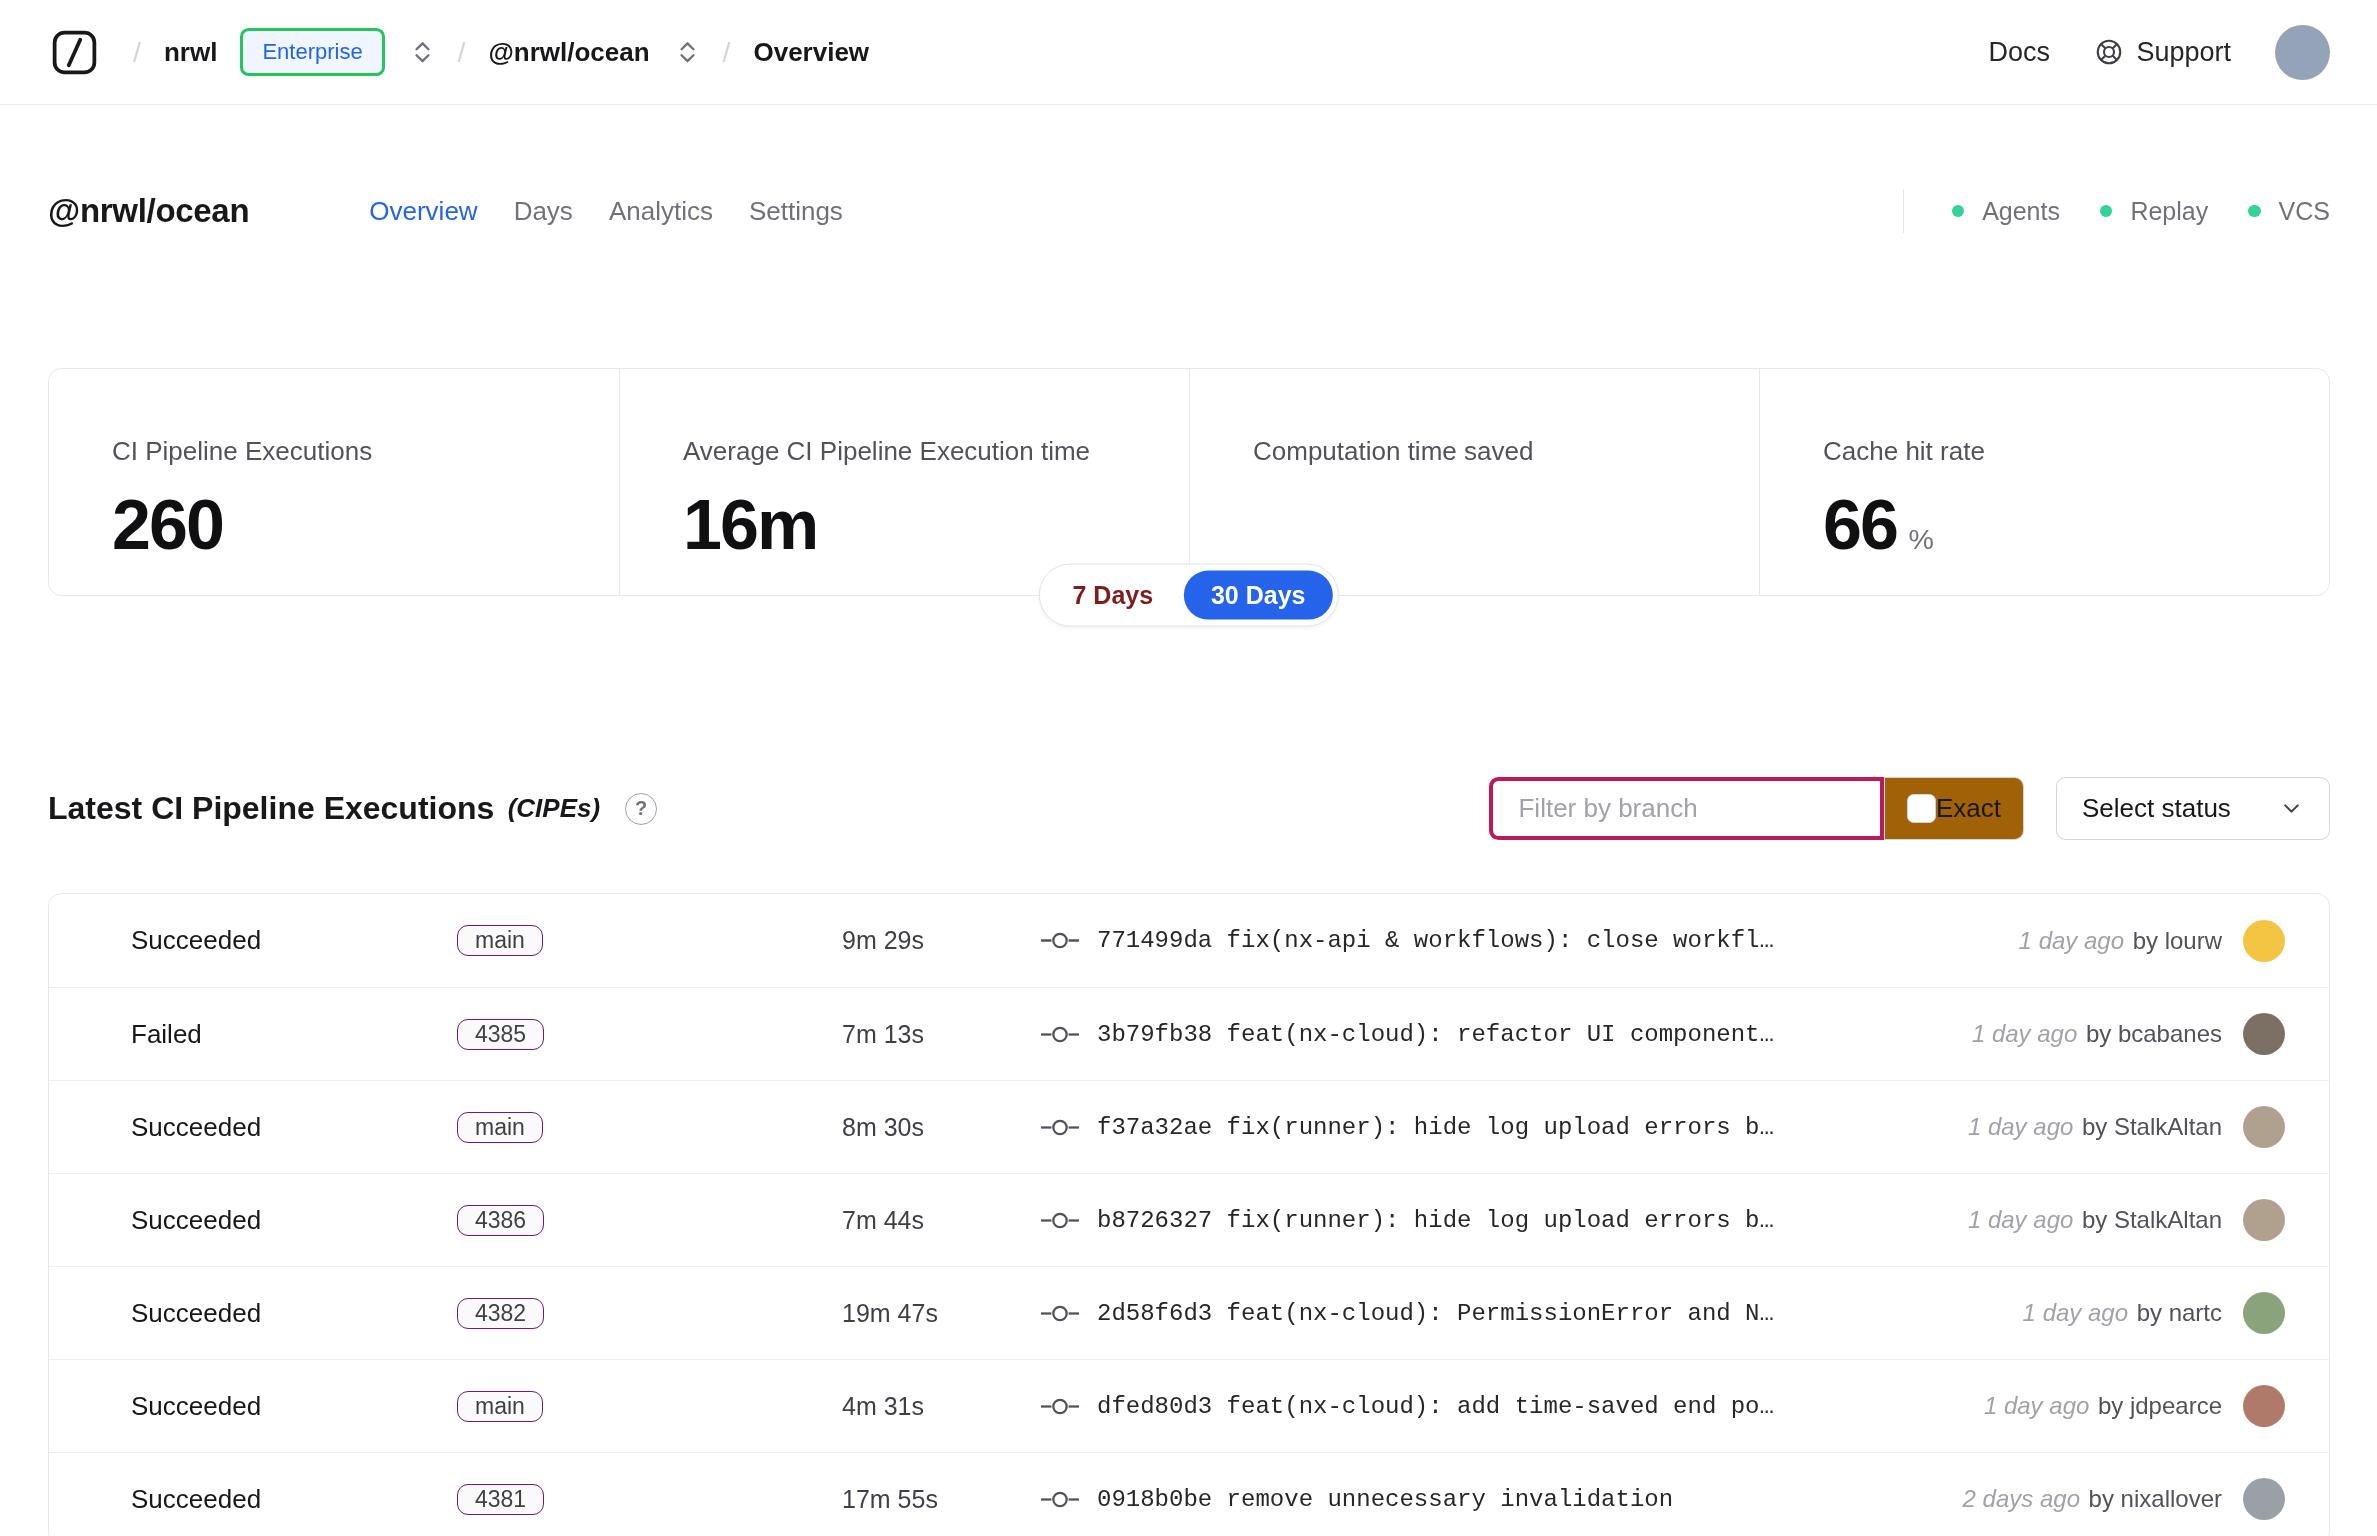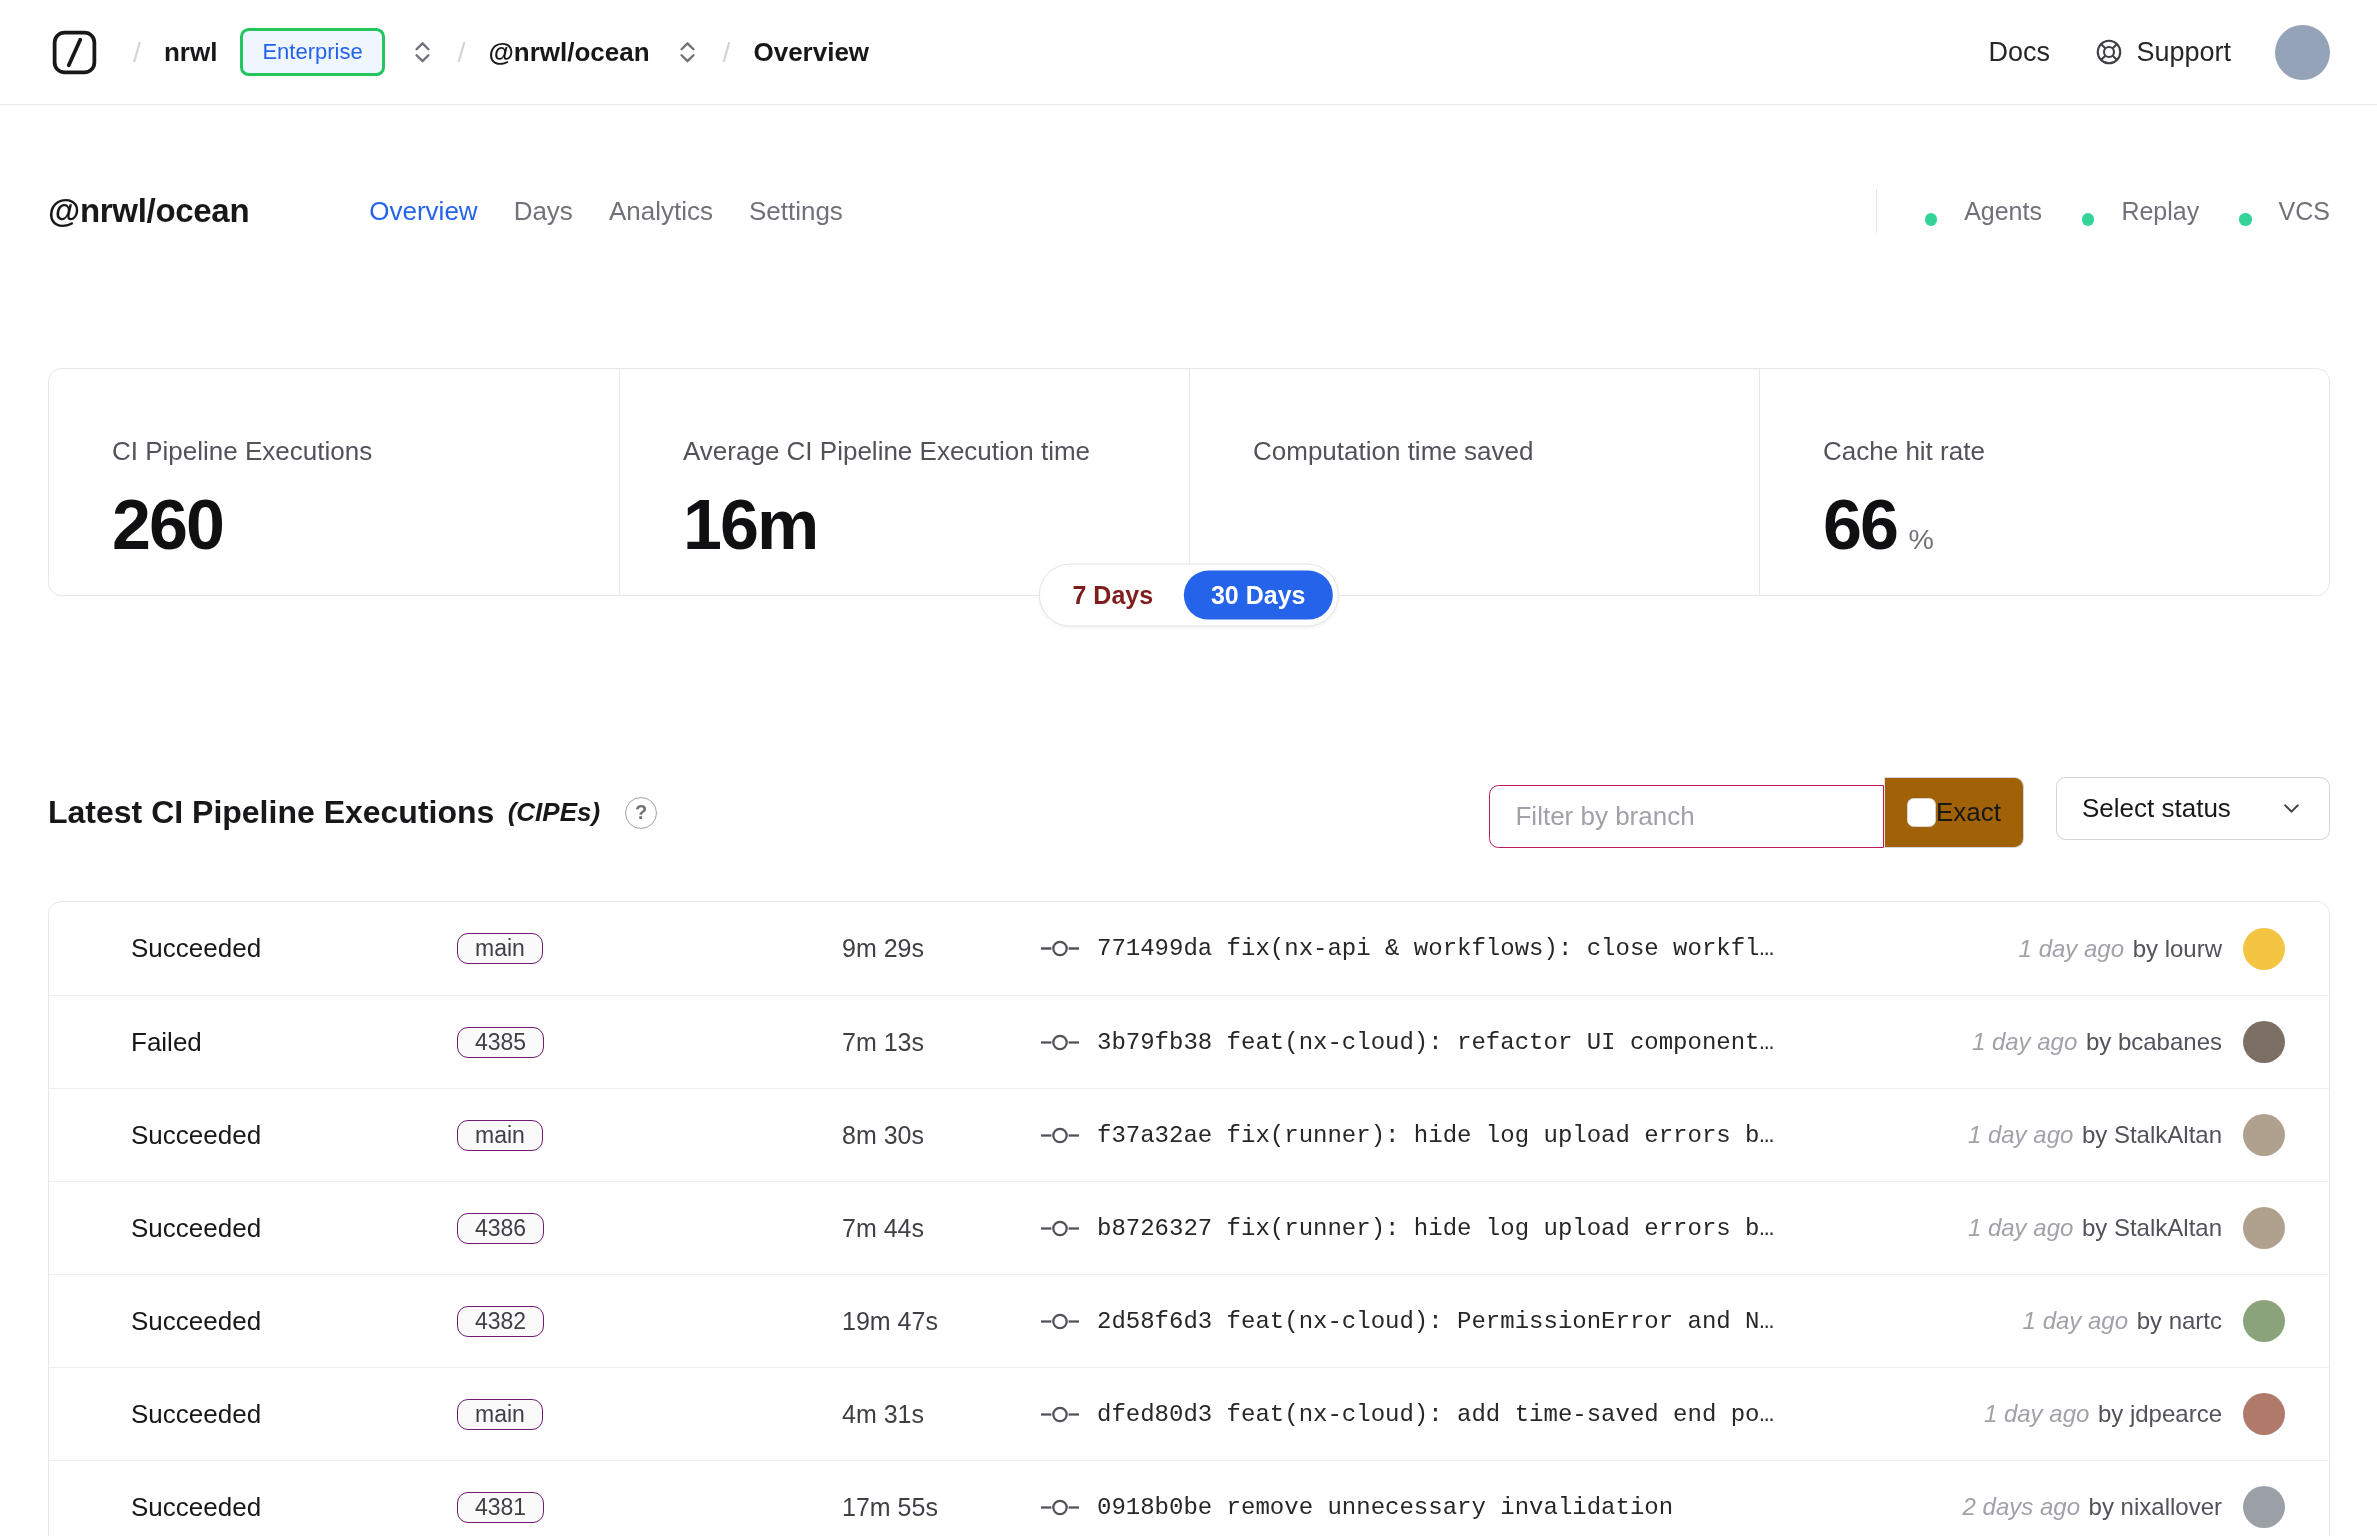--- a/index.html
+++ b/index.html
@@ -27,21 +27,21 @@
 
   
   .page-header { display:flex; align-items:center; padding:0 48px; margin-top:84px; }
   .ws-title { font-size:33px; font-weight:700; letter-spacing:-0.3px; }
   .tabs { display:flex; gap:36px; margin-left:120px; font-size:26px; }
   .tab { color:#71717a; cursor:pointer; }
   .tab.active { color:#2563eb; font-weight:500; }
   .indicators { margin-left:auto; display:flex; align-items:center; gap:40px;
                 color:#71717a; font-size:25px; }
   .vdivider { width:1px; height:44px; background:#e4e4e7; margin-right:7.6px; }
-  .ind { display:flex; align-items:flex-end; gap:27px; }
+  .ind { display:flex; align-items:center; gap:18px; }
   .ind-dot { width:12.4px; height:12.4px; border-radius:50%; }
 
   
   .stats { margin:135px 48px 0; border:1px solid #e7e7ea; border-radius:13.3px;
            display:grid; grid-template-columns:repeat(4,1fr); position:relative;
            background:#fff; height:228px; }
   .stat { padding:67px 63px 0; }
   .stat + .stat { border-left:1px solid #e7e7ea; }
   .stat-label { font-size:26px; color:#52525b; }
   .stat-value { margin-top:18px; font-size:70px; font-weight:800; letter-spacing:-1.9px;
@@ -56,23 +56,23 @@
 
   
   .cipes-header { display:flex; align-items:center; margin:181px 48px 0; }
   .cipes-title { font-size:32px; font-weight:700; }
   .cipes-sub { font-style:italic; font-size:26px; font-weight:600; margin-left:13.3px; }
   .help { width:32px; height:32px; border-radius:50%; border:1.9px solid #a1a1aa;
           color:#71717a; font-size:20px; font-weight:700; display:flex;
           align-items:center; justify-content:center; margin-left:25px; }
   .controls { margin-left:auto; display:flex; align-items:stretch; gap:32px; }
   .filter-group { display:flex; }
-  .filter-input { width:395px; height:63px; border:1px solid #be185d;
+  .filter-input { width:395px; height:63px; border:4px solid #be185d;
                   border-radius:9.5px 0 0 9.5px; padding:0 25px; font-size:26px;
-                  font-family:inherit; color:#18181b; outline:none; background:#fff;margin-top:8px; }
+                  font-family:inherit; color:#18181b; outline:none; background:#fff; }
   .filter-input::placeholder { color:#a1a1aa; }
   .exact { display:flex; align-items:center; gap:0; border:1px solid #d4d4d8;
            border-left:1px solid #e4e4e7; border-radius:0 9.5px 9.5px 0;
            padding:0 22px; font-size:26px; background:#a16207; }
   .checkbox { width:28.5px; height:28.5px; border:1.9px solid #d4d4d8; border-radius:6.7px;
               background:#fff; cursor:pointer; }
   .status-select { display:flex; align-items:center; justify-content:space-between;
                    width:274px; height:63px; border:1px solid #d4d4d8; border-radius:9.5px;
                    padding:0 25px; font-size:26px; font-weight:500; background:#fff;
                    cursor:pointer; }

